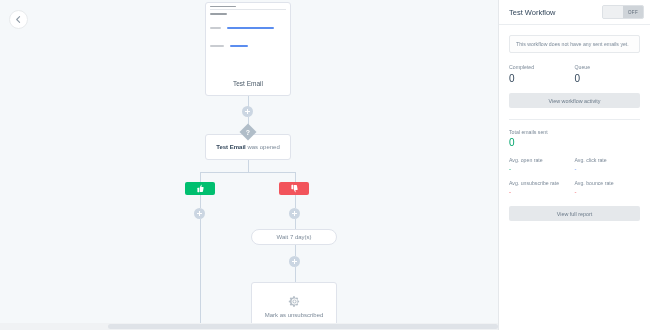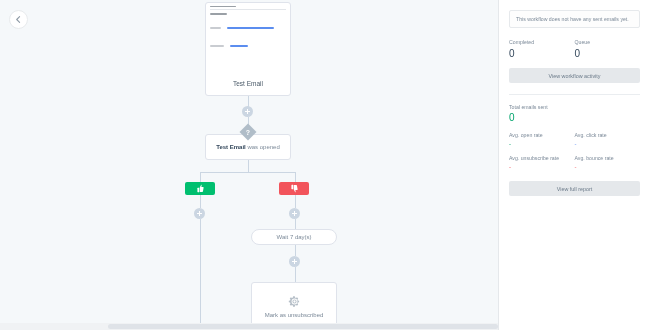--- a/index.html
+++ b/index.html
@@ -425,20 +425,27 @@
       <div class="action-card-label">Mark as unsubscribed</div>
     </div>
 
     <div class="hscroll">
       <div class="hscroll-thumb"></div>
     </div>
   </div>
 
   <div class="side-pane">
 
+    <div class="side-header">
+      <div class="side-title">Test Workflow</div>
+      <div class="toggle">
+        <div class="knob"></div>
+        <div class="state">OFF</div>
+      </div>
+    </div>
 
     <div class="side-body">
       <div class="notice">This workflow does not have any sent emails yet.</div>
 
       <div class="stat-row">
         <div class="stat">
           <div class="stat-label">Completed</div>
           <div class="stat-value">0</div>
         </div>
         <div class="stat">

